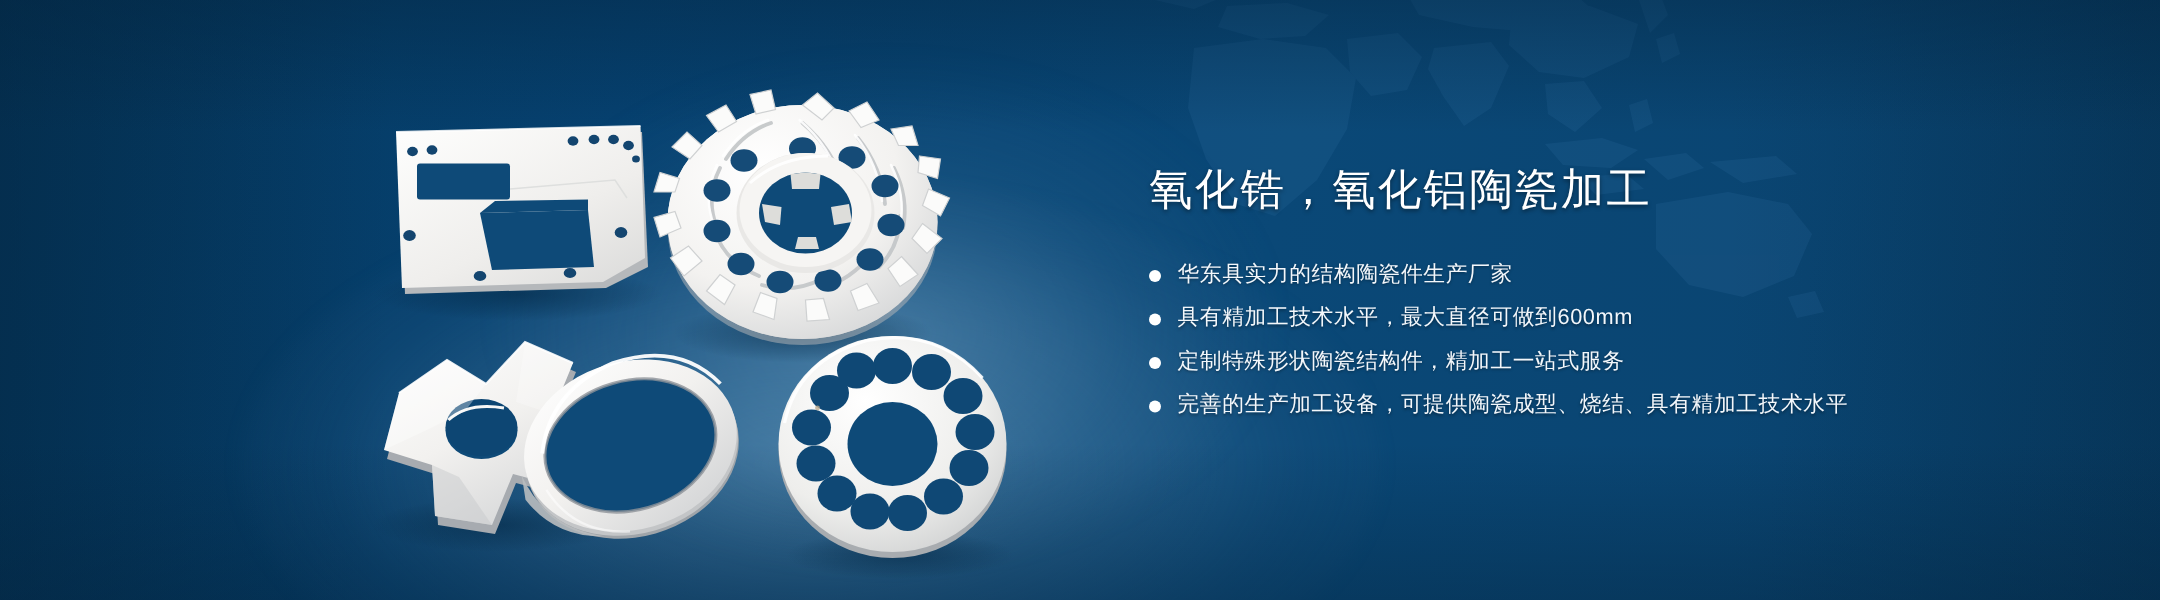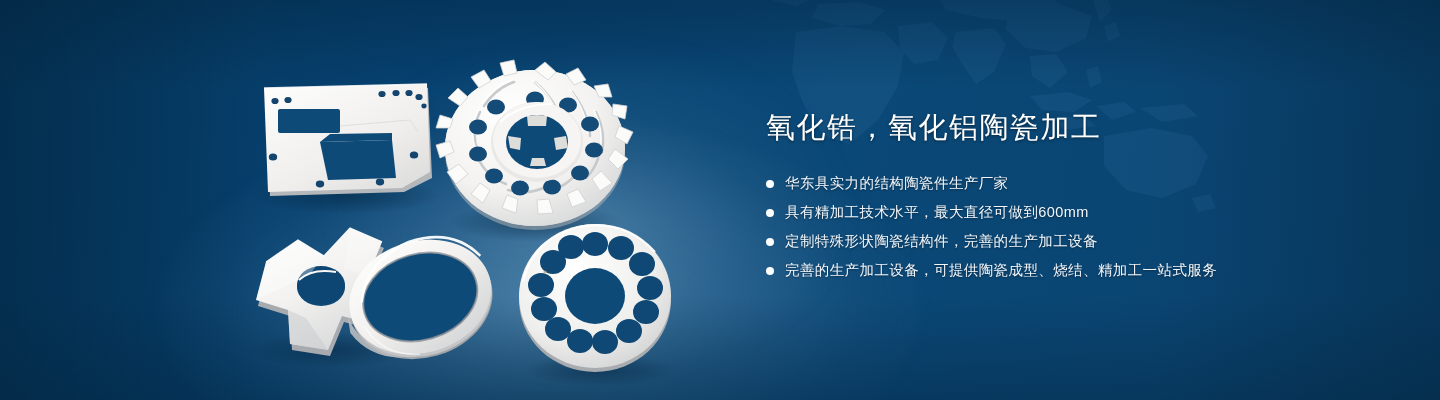--- a/index.html
+++ b/index.html
@@ -367,22 +367,22 @@
       <li class="bullet-item">
         <span class="bullet-dot"></span>
         <span class="bullet-text">华东具实力的结构陶瓷件生产厂家</span>
       </li>
       <li class="bullet-item">
         <span class="bullet-dot"></span>
         <span class="bullet-text">具有精加工技术水平，最大直径可做到600mm</span>
       </li>
       <li class="bullet-item">
         <span class="bullet-dot"></span>
-        <span class="bullet-text">定制特殊形状陶瓷结构件，完善的生产加工设备</span>
+        <span class="bullet-text">定制特殊形状陶瓷结构件，精加工一站式服务</span>
       </li>
       <li class="bullet-item">
         <span class="bullet-dot"></span>
-        <span class="bullet-text">完善的生产加工设备，可提供陶瓷成型、烧结、精加工一站式服务</span>
+        <span class="bullet-text">完善的生产加工设备，可提供陶瓷成型、烧结、具有精加工技术水平</span>
       </li>
     </ul>
   </div>
 
 </div>
 
 </body></html>

